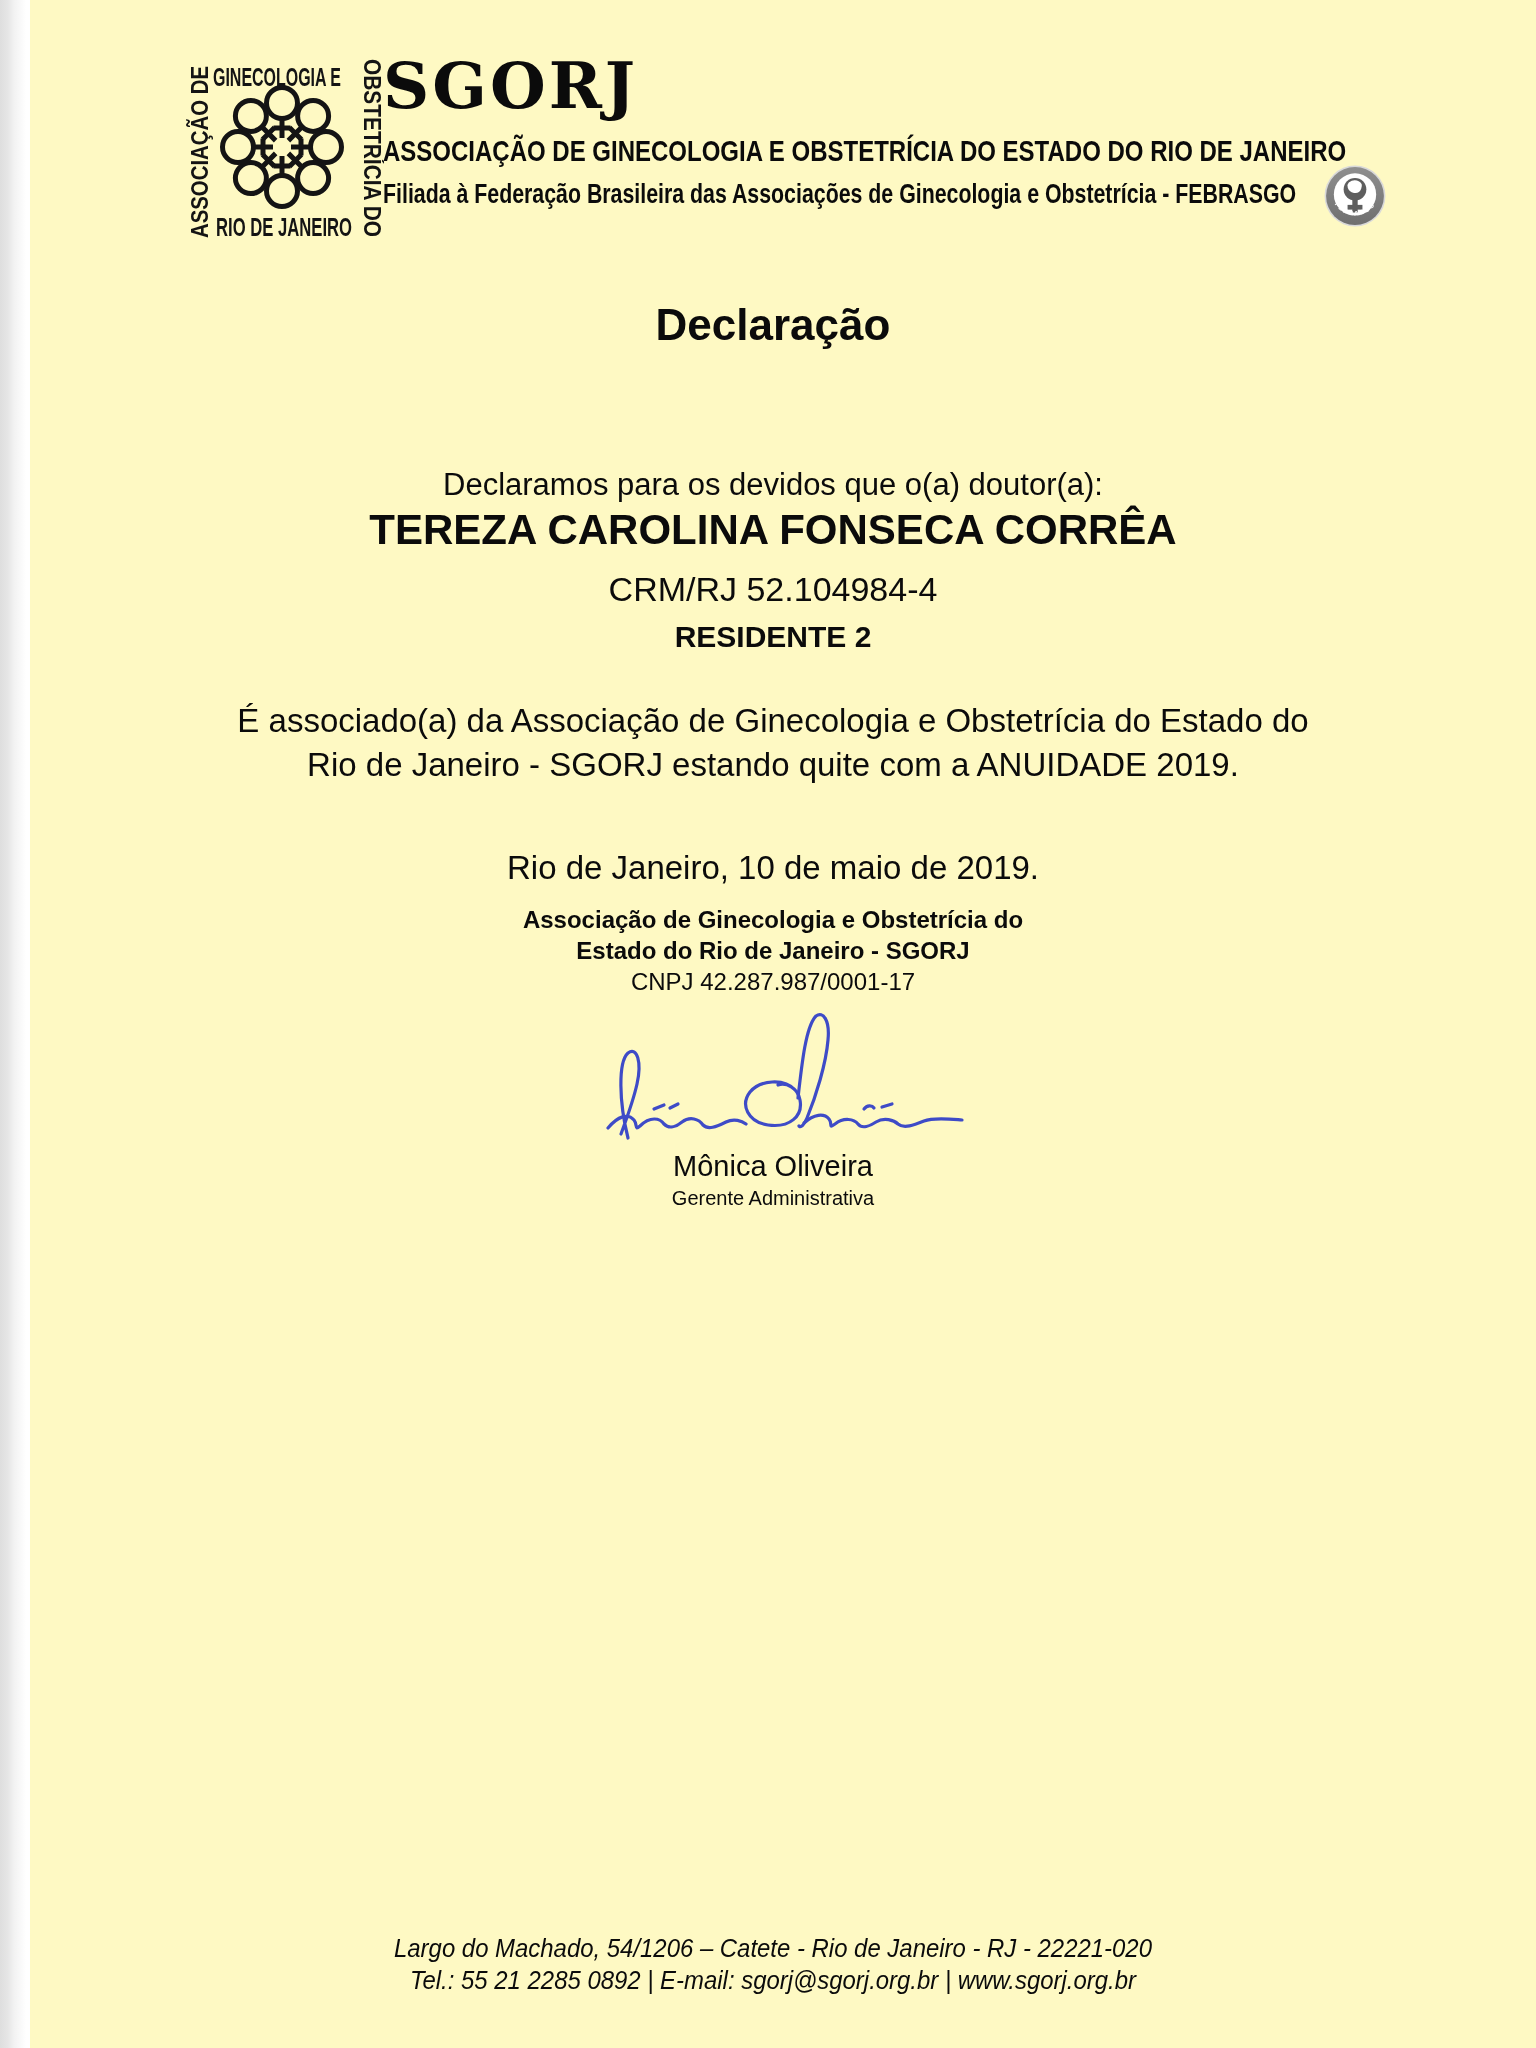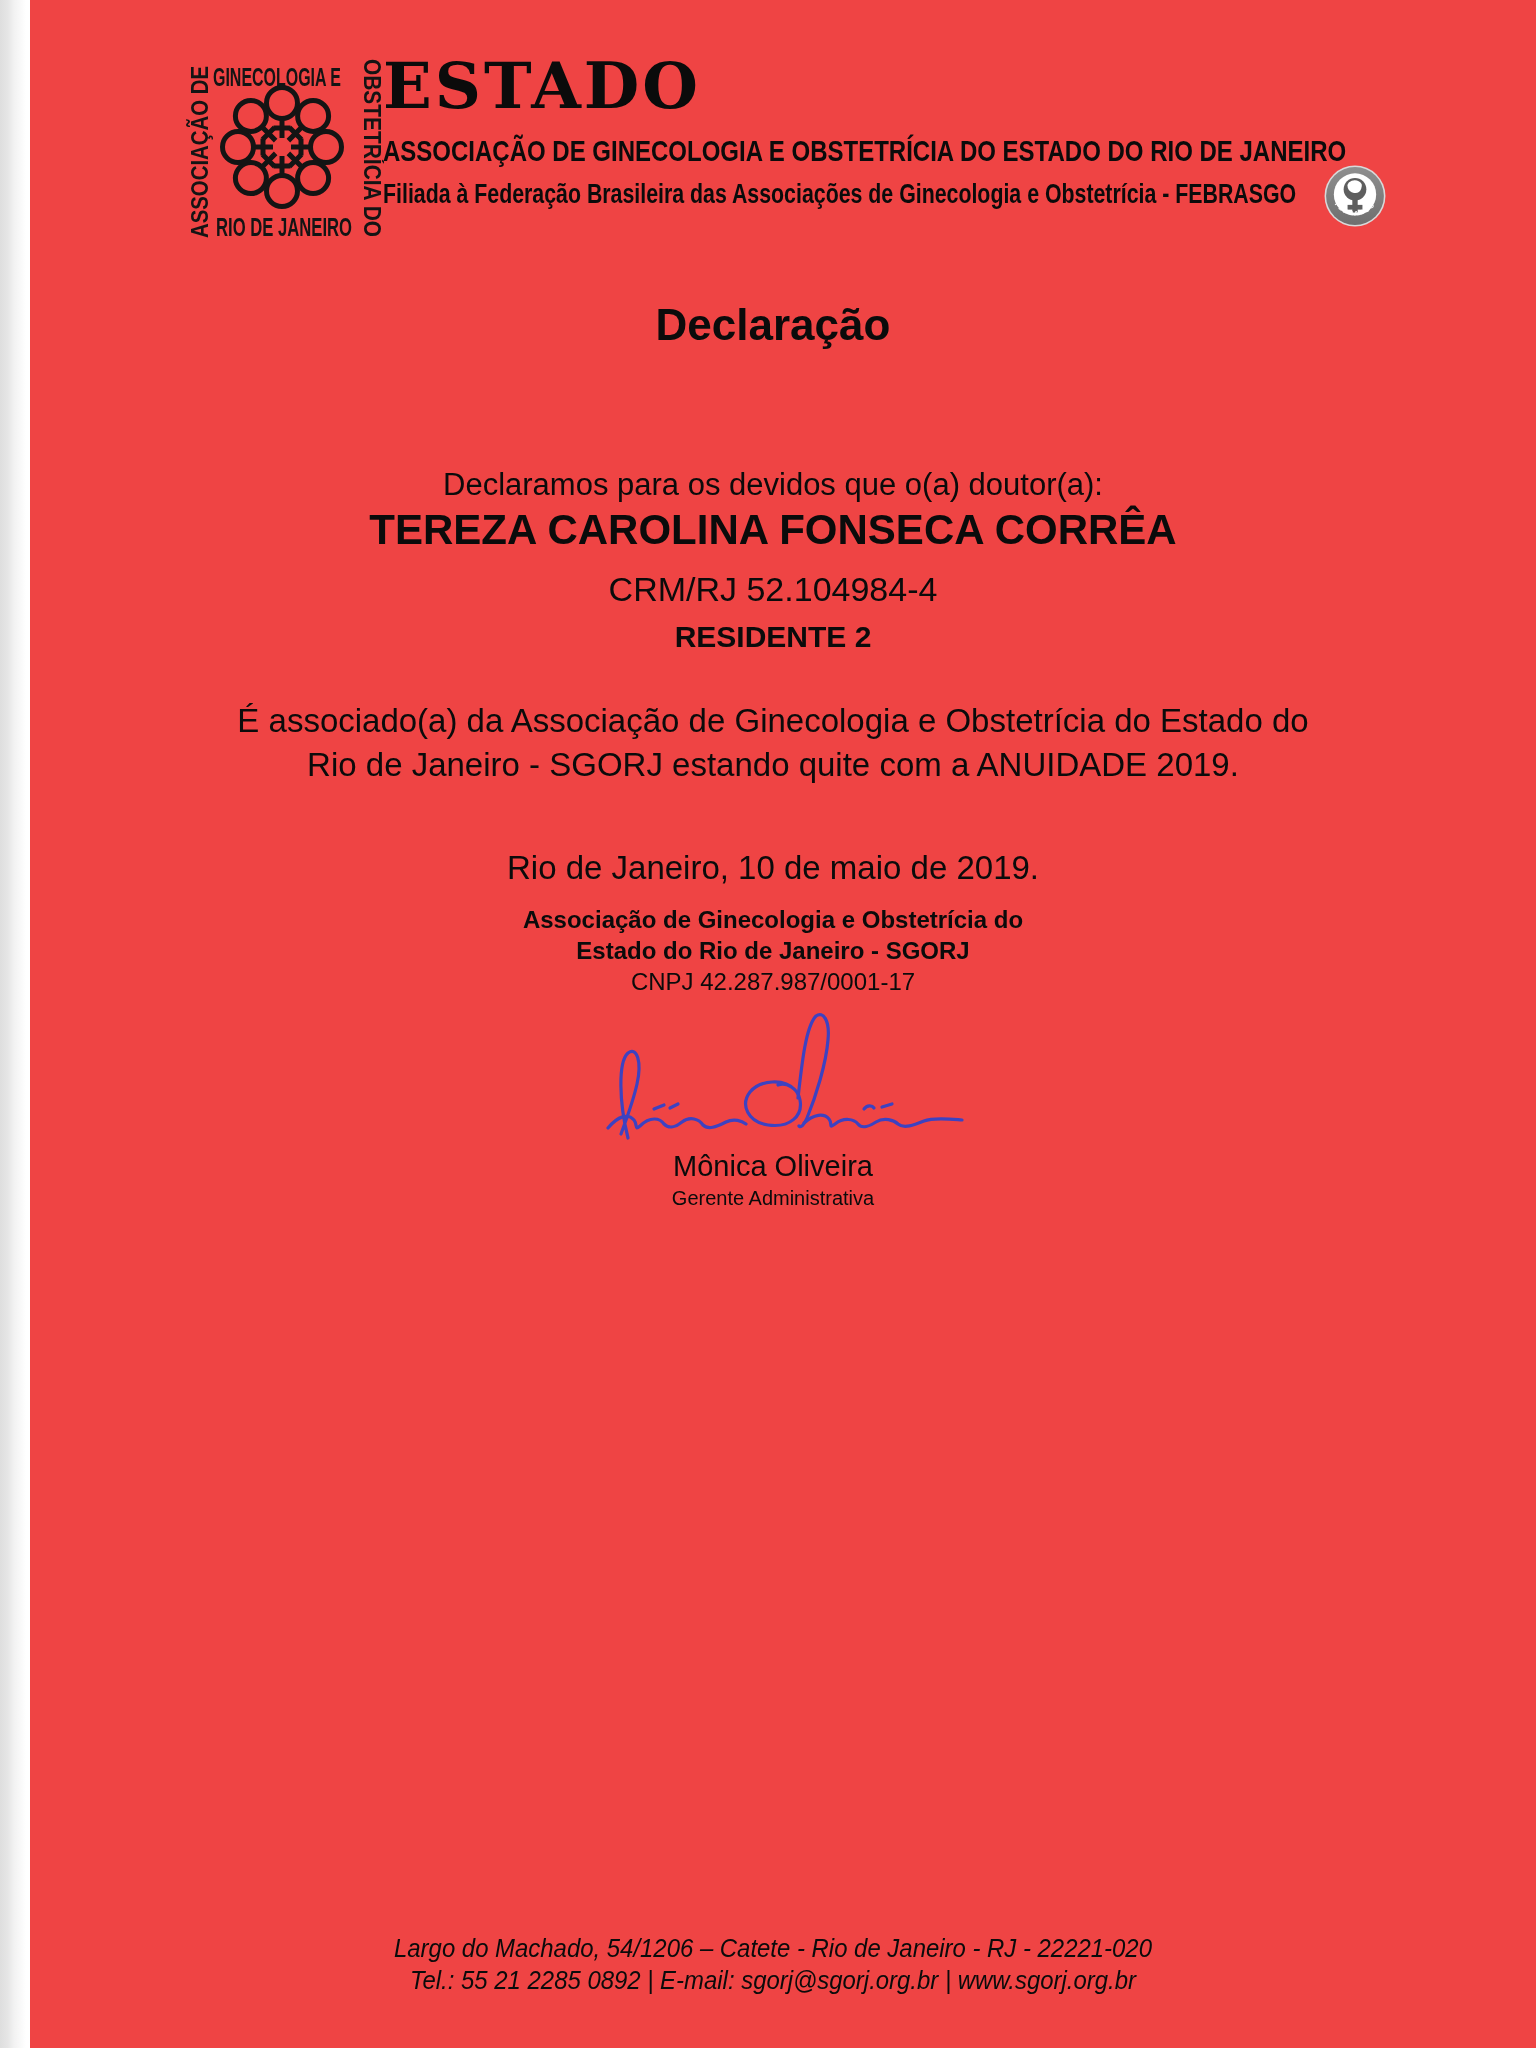--- a/index.html
+++ b/index.html
@@ -1,18 +1,18 @@
 <!DOCTYPE html>
 <html><head>
 <meta charset="utf-8">
 <style>
   * { margin:0; padding:0; box-sizing:border-box; }
   html,body { width:1536px; height:2048px; background:#ffffff; overflow:hidden;
               font-family:"Liberation Sans", sans-serif; color:#0b0b0b; }
-  .page { position:relative; width:1536px; height:2048px; background:#ef4444; }
+  .page { position:relative; width:1536px; height:2048px; background:#fef9c3; }
 
   
   .scan-edge { position:absolute; left:0; top:0; width:30px; height:2048px;
                background:linear-gradient(to right,#dedede 0px,#e6e6e6 8px,#f2f2f2 14px,#ffffff 26px); }
 
   
   .sgorj-logo { position:absolute; left:132px; top:34px; width:252px; height:216px; }
   .brand { position:absolute; left:383px; top:54px; width:1100px; }
   .acronym { font-family:"DejaVu Serif", serif; font-weight:bold; font-size:64px;
              line-height:1.0; letter-spacing:3px; }
@@ -96,21 +96,21 @@
         </g>
         <g transform="rotate(315)">
           <circle cx="0" cy="-44" r="15.5"></circle>
             <path d="M0,-28.5 L0,-9 M-8.5,-19 L8.5,-19"></path>
         </g>
       </g>
     </g>
   </svg>
 
   <div class="brand">
-    <div class="acronym">ESTADO</div>
+    <div class="acronym">SGORJ</div>
     <div class="org-line">ASSOCIAÇÃO DE GINECOLOGIA E OBSTETRÍCIA DO ESTADO DO RIO DE JANEIRO</div>
     <div class="affil-line">Filiada à Federação Brasileira das Associações de Ginecologia e Obstetrícia - FEBRASGO</div>
   </div>
 
   <svg class="febrasgo-logo" viewBox="0 0 62 62" xmlns="http://www.w3.org/2000/svg">
     <defs>
       <linearGradient id="ringGrad" x1="0" y1="0" x2="0" y2="1">
         <stop offset="0" stop-color="#8f8f8f"></stop>
           <stop offset="1" stop-color="#6f6f6f"></stop>
       </linearGradient>

